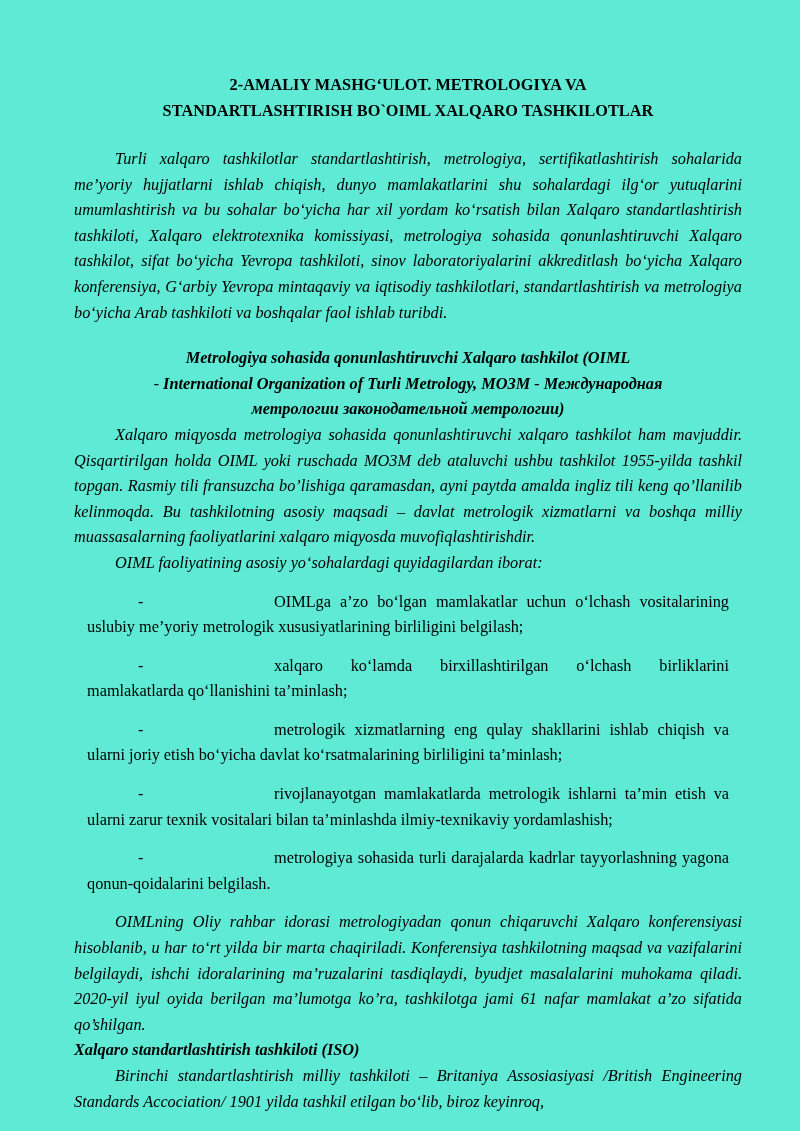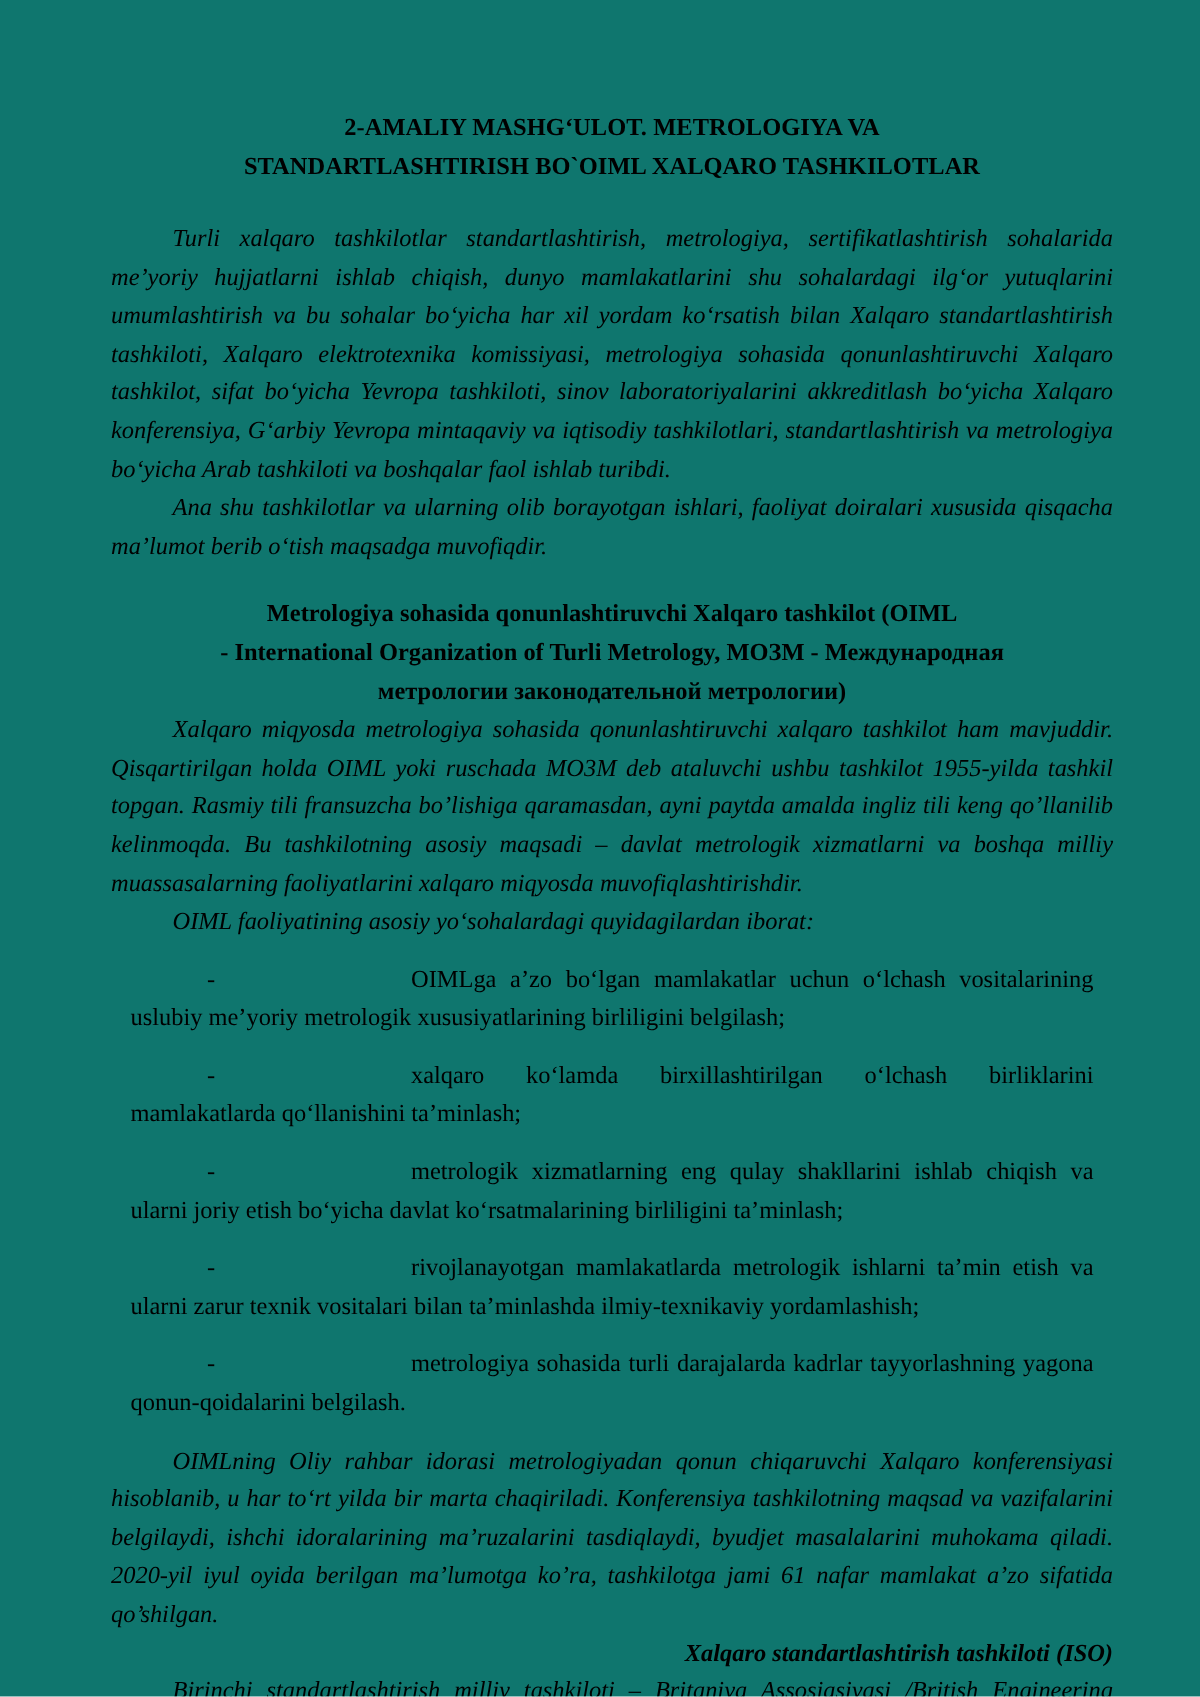--- a/index.html
+++ b/index.html
@@ -15,21 +15,21 @@
     color: #000000;
     -webkit-font-smoothing: antialiased;
   }
 
   .page {
     position: relative;
     width: 800px;
     height: 1131px;
     box-sizing: border-box;
     padding: 72px 58px 0 74px;
-    background: #0f766e;
+    background: #5eead4;
     overflow: hidden;
   }
 
   .doc-title {
     font-size: 16.3px;
     font-weight: bold;
     text-align: center;
     line-height: 25.5px;
     margin: 0 0 0 0;
     padding: 0 6px;
@@ -49,30 +49,31 @@
     text-indent: 41px;
     hyphens: none;
     font-style: italic;
   }
 
   .sec-head {
     margin: 0;
     padding-top: 20px;
     font-size: 16.3px;
     font-weight: bold;
+    font-style: italic;
     text-align: center;
     line-height: 25.6px;
   }
 
   .sec-head-inline {
     margin: 0;
     font-size: 16.3px;
     font-weight: bold;
     font-style: italic;
-    text-align: right;
+    text-align: left;
     line-height: 25.6px;
   }
 
   
   .list-item {
     margin: 13px;
     font-size: 16.3px;
     line-height: 25.6px;
     text-align: justify;
     text-justify: inter-word;
@@ -96,21 +97,20 @@
 
   <div class="doc-title">
     <span>2-AMALIY MASHG‘ULOT. METROLOGIYA VA</span><br>
     <span>STANDARTLASHTIRISH BO`OIML XALQARO TASHKILOTLAR</span>
   </div>
 
   <div class="spacer-title"></div>
 
   <p class="body-par">Turli xalqaro tashkilotlar standartlashtirish, metrologiya, sertifikatlashtirish sohalarida me’yoriy hujjatlarni ishlab chiqish, dunyo mamlakatlarini shu sohalardagi ilg‘or yutuqlarini umumlashtirish va bu sohalar bo‘yicha har xil yordam ko‘rsatish bilan Xalqaro standartlashtirish tashkiloti, Xalqaro elektrotexnika komissiyasi, metrologiya sohasida qonunlashtiruvchi Xalqaro tashkilot, sifat bo‘yicha Yevropa tashkiloti, sinov laboratoriyalarini akkreditlash bo‘yicha Xalqaro konferensiya, G‘arbiy Yevropa mintaqaviy va iqtisodiy tashkilotlari, standartlashtirish va metrologiya bo‘yicha Arab tashkiloti va boshqalar faol ishlab turibdi.</p>
 
-  <p class="body-par">Ana shu tashkilotlar va ularning olib borayotgan ishlari, faoliyat doiralari xususida qisqacha ma’lumot berib o‘tish maqsadga muvofiqdir.</p>
 
   <div class="sec-head">
     <span>Metrologiya sohasida qonunlashtiruvchi Xalqaro tashkilot (OIML</span><br>
     <span>- International Organization of Turli Metrology, МОЗМ - Международная</span><br>
     <span>метрологии законодательной метрологии)</span>
   </div>
 
   <p class="body-par">Xalqaro miqyosda metrologiya sohasida qonunlashtiruvchi xalqaro tashkilot ham mavjuddir. Qisqartirilgan holda OIML yoki ruschada MO3M deb ataluvchi ushbu tashkilot 1955-yilda tashkil topgan. Rasmiy tili fransuzcha bo’lishiga qaramasdan, ayni paytda amalda ingliz tili keng qo’llanilib kelinmoqda. Bu tashkilotning asosiy maqsadi – davlat metrologik xizmatlarni va boshqa milliy muassasalarning faoliyatlarini xalqaro miqyosda muvofiqlashtirishdir.</p>
 
   <p class="body-par">OIML faoliyatining asosiy yo‘sohalardagi quyidagilardan iborat:</p>

